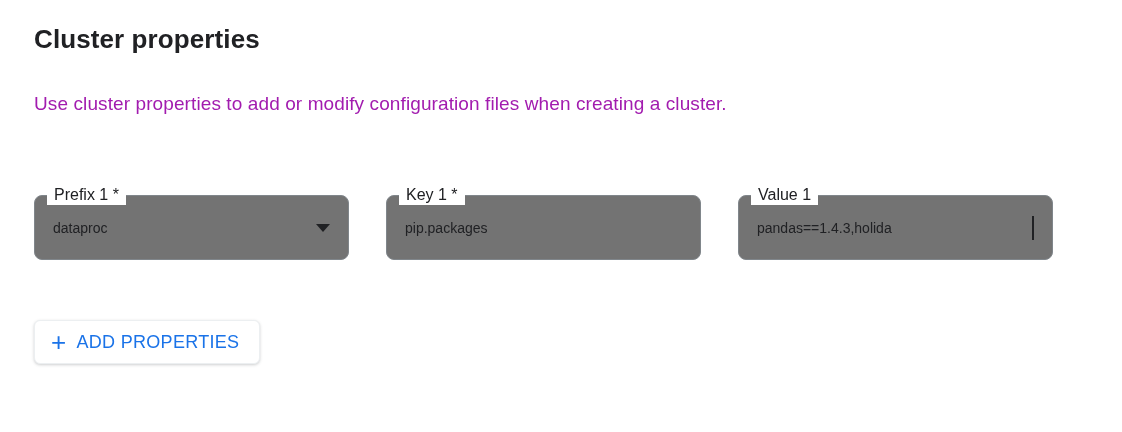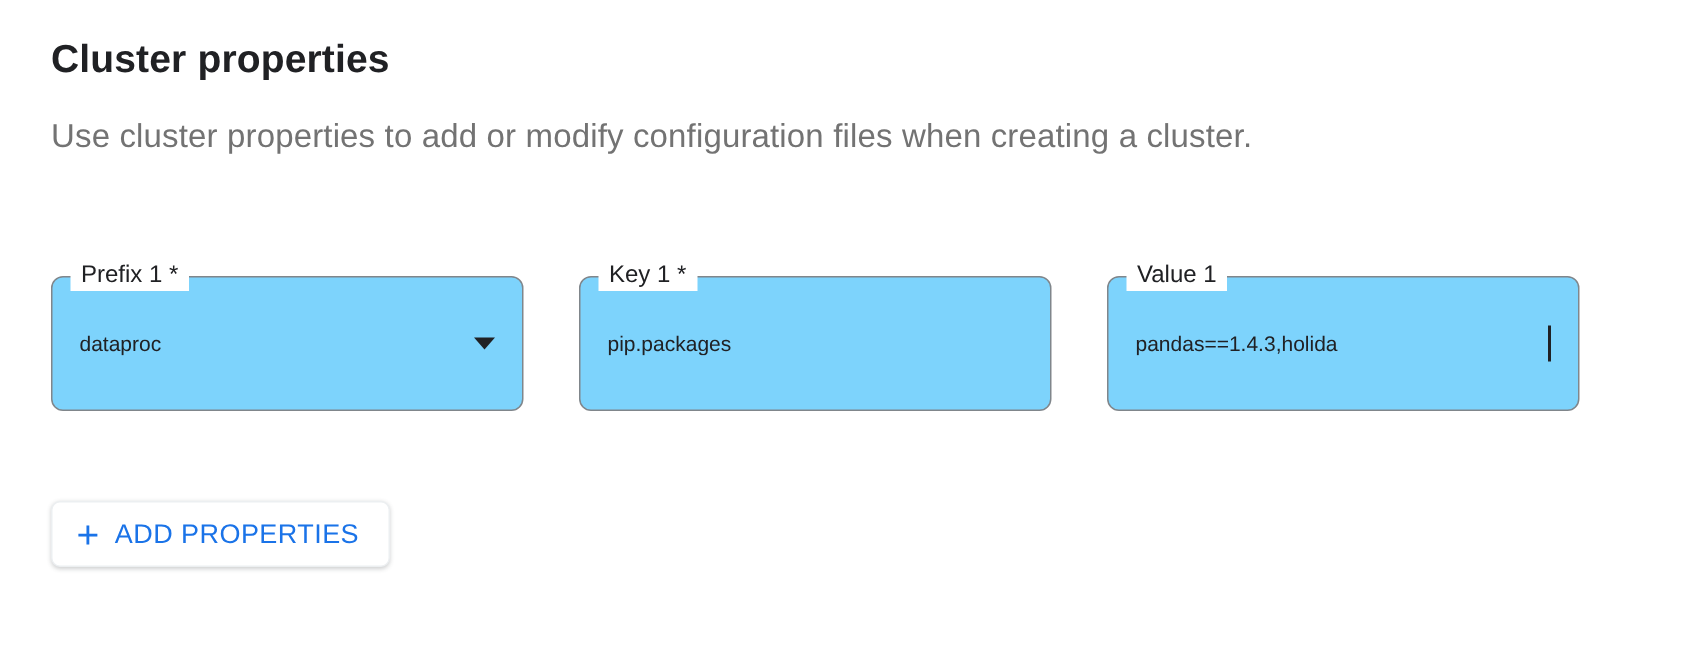--- a/index.html
+++ b/index.html
@@ -14,37 +14,37 @@
   .page {
     padding: 24px 34px 0 34px;
   }
   .page-title {
     font-size: 26px;
     font-weight: 700;
     color: #202124;
     letter-spacing: 0.1px;
   }
   .page-description {
-    margin-top: 23px;
-    font-size: 22px;
-    color: #737373;
+    margin-top: 38px;
+    font-size: 19px;
+    color: #a21caf;
     letter-spacing: 0.1px;
   }
   .fields-row {
     margin-top: 80px;
     display: flex;
     gap: 37px;
   }
   .field {
     position: relative;
     width: 315px;
-    height: 90px;
+    height: 65px;
     border: 1px solid #80868b;
     border-radius: 8px;
-    background: #7dd3fc;
+    background: #737373;
     display: flex;
     align-items: center;
     padding: 0 18px;
     cursor: text;
   }
   .field.select { cursor: pointer; }
   .field-label {
     position: absolute;
     top: -11px;
     left: 12px;

